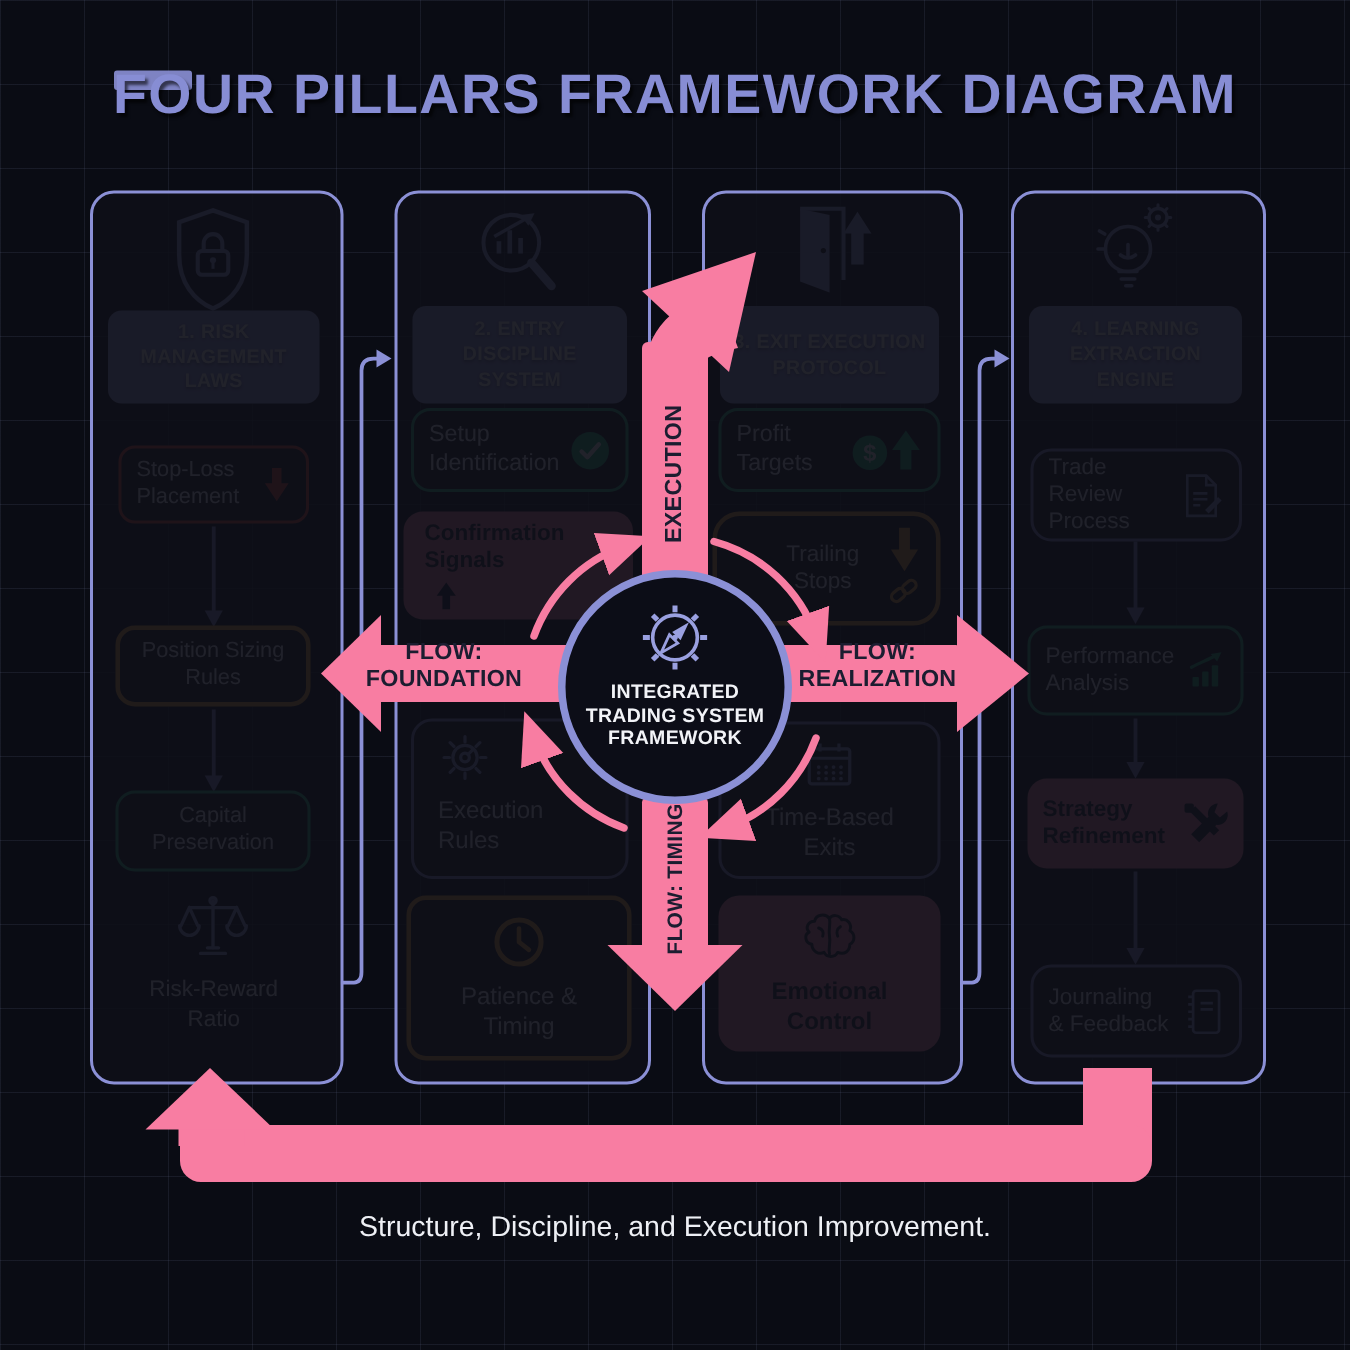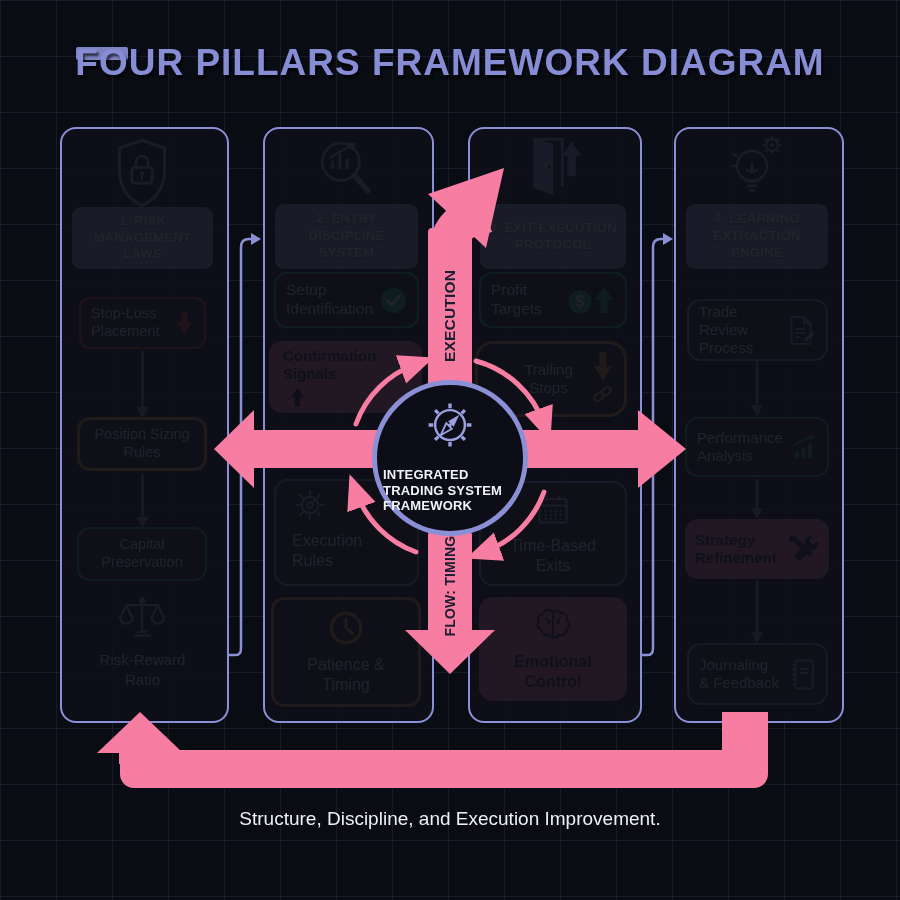--- a/index.html
+++ b/index.html
@@ -50,22 +50,22 @@
     font-size:15.5px;line-height:1.15;letter-spacing:.2px;z-index:7;
   }
   .vflow{transform:rotate(-90deg);white-space:nowrap;}
   #center-circle{
     position:absolute;left:372px;top:380px;width:156px;height:156px;
     border:5px solid #8b90d6;border-radius:50%;background:#0c0d17;
     box-sizing:border-box;display:flex;flex-direction:column;align-items:center;
     z-index:8;
   }
   #center-circle .clabel{
-    width:134px;font-size:13px;font-weight:bold;
-    line-height:1.2;margin-top:15px;letter-spacing:.2px;
+    width:134px;text-align:center;font-size:13px;font-weight:bold;
+    line-height:1.2;margin-top:1px;letter-spacing:.2px;
   }
   #caption{
     position:absolute;left:90px;top:806px;width:720px;text-align:center;
     font-size:19px;line-height:1.4;color:#eef0f5;font-weight:500;
   }
   svg{display:block;}
   .layer{position:absolute;left:0;top:0;}
   #connect-layer{z-index:1;}
   .col,.col *{z-index:2;}
   #pink-layer{z-index:5;}
@@ -365,20 +365,22 @@
     </defs>
     <g stroke="#f87da2" stroke-width="5" fill="none" stroke-linecap="round">
       <path d="M138 15 A100 100 0 0 1 206 78" marker-end="url(#ah-pink)"></path>
       <path d="M206 146 A100 100 0 0 1 146 206" marker-end="url(#ah-pink)"></path>
       <path d="M78 206 A100 100 0 0 1 18 146" marker-end="url(#ah-pink)"></path>
       <path d="M18 78 A100 100 0 0 1 78 18" marker-end="url(#ah-pink)"></path>
     </g>
   </svg>
 
   <div class="flowlbl vflow" style="left:370px;top:307px;width:160px;">EXECUTION</div>
+  <div class="flowlbl" style="left:232px;top:426px;width:128px;">FLOW: FOUNDATION</div>
+  <div class="flowlbl" style="left:520px;top:426px;width:130px;">FLOW: REALIZATION</div>
   <div class="flowlbl vflow" style="left:385px;top:578px;width:130px;font-size:14px;">FLOW: TIMING</div>
 
   <div id="center-circle">
     <svg width="54" height="54" viewBox="0 0 58 58" style="margin-top:13px;">
       <g stroke="#9aa0e0" fill="none" stroke-width="2.6">
         <circle cx="29" cy="29" r="16"></circle>
         <path d="M29 6 V11 M29 47 V52 M6 29 H11 M47 29 H52 M13 13 l3.5 3.5 M41.5 41.5 l3.5 3.5 M13 45 l3.5 -3.5 M41.5 16.5 l3.5 -3.5" stroke-width="3.6"></path>
       </g>
       <polygon points="39,18 27,25 33,31" fill="#9aa0e0"></polygon>
       <polygon points="19,40 31,33 25,27" fill="none" stroke="#9aa0e0" stroke-width="2"></polygon>

